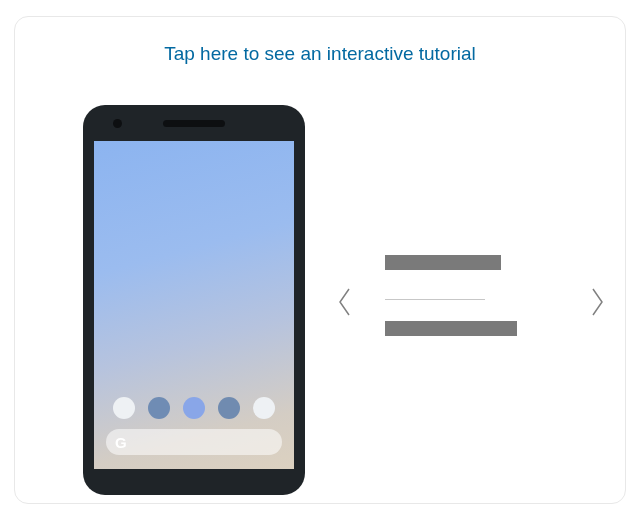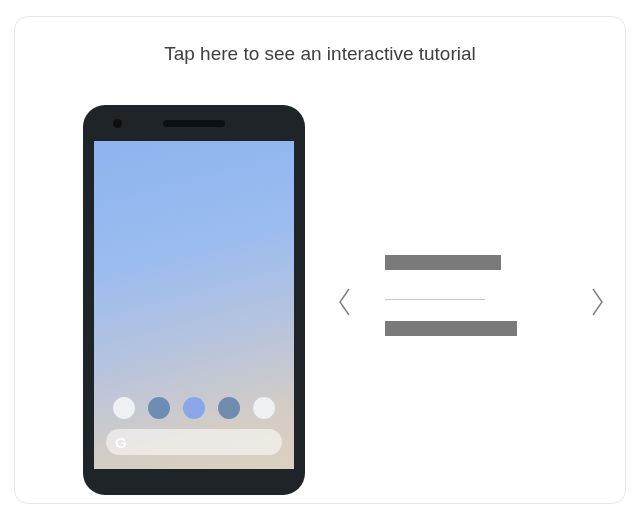--- a/index.html
+++ b/index.html
@@ -20,21 +20,21 @@
       border: 1px solid #e8e8e8;
       border-radius: 14px;
     }
     .heading {
       position: absolute;
       top: 26px;
       left: 0;
       right: 0;
       text-align: center;
       font-size: 19px;
-      color: #404040;
+      color: #0369a1;
       font-weight: 400;
     }
     .phone {
       position: absolute;
       top: 88px;
       left: 68px;
       width: 222px;
       height: 390px;
       background: #1f2428;
       border-radius: 22px;

